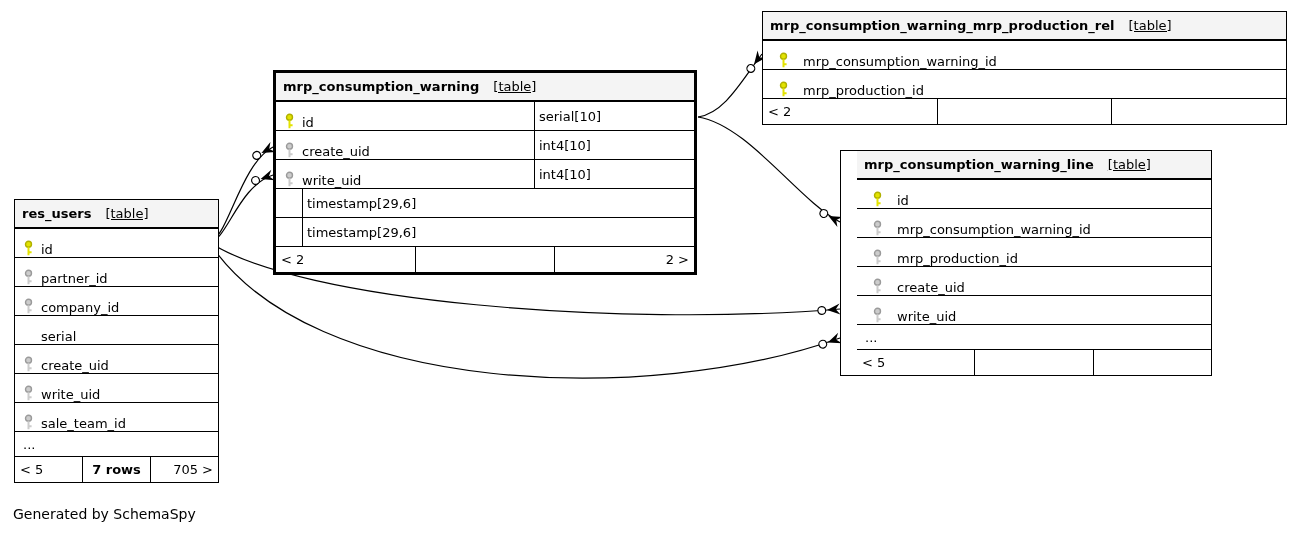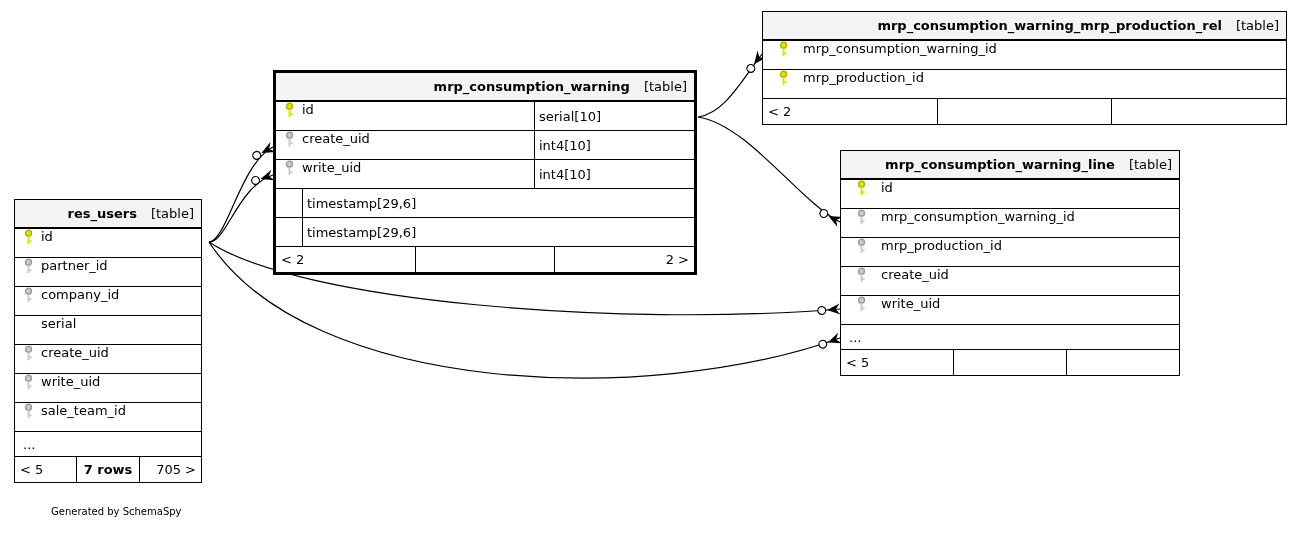--- a/index.html
+++ b/index.html
@@ -9,42 +9,42 @@
     overflow:hidden;
   }
   #relations-layer{position:absolute;left:0;top:0;width:1303px;height:536px;z-index:1;}
   #diagram{position:absolute;left:0;top:0;width:1303px;height:536px;z-index:2;pointer-events:none;}
   .schema-table{
     position:absolute;background:#ffffff;border:1.4px solid #000;box-sizing:border-box;
     pointer-events:auto;
   }
   .schema-table.emphasized{border-width:3px;}
   .t-header{
-    display:flex;justify-content:flex-end;align-items:center;
+    display:flex;justify-content:flex-start;align-items:center;
     height:29px;background:#f4f4f4;border-bottom:2px solid #000;
     padding:0 7px;box-sizing:border-box;white-space:nowrap;
   }
   .t-name{font-weight:bold;}
-  .t-badge{font-weight:normal;margin-left:14px;}
-  .t-row{display:flex;align-items:flex-start;height:29px;border-bottom:1px solid #000;box-sizing:border-box;white-space:nowrap;}
+  .t-badge{font-weight:normal;margin-left:14px;text-decoration:underline;}
+  .t-row{display:flex;align-items:flex-end;height:29px;border-bottom:1px solid #000;box-sizing:border-box;white-space:nowrap;}
   .t-row:last-of-type{border-bottom:1px solid #000;}
   .t-ellipsis{display:flex;align-items:center;height:25px;border-bottom:1px solid #000;box-sizing:border-box;padding-left:8px;}
   .icon-cell{width:26px;display:flex;justify-content:center;align-items:center;flex:none;}
   .schema-table.wide .icon-cell{width:40px;}
   .name-cell{flex:1;overflow:hidden;}
   .type-cell{
     width:160px;flex:none;align-self:stretch;display:flex;align-items:center;
     border-left:1px solid #000;padding-left:4px;box-sizing:border-box;
   }
   .t-footer{display:flex;height:25px;box-sizing:border-box;}
   .f-cell{flex:1;display:flex;align-items:center;padding:0 5px;box-sizing:border-box;}
   .f-cell + .f-cell{border-left:1px solid #000;}
   .f-cell.mid{justify-content:center;font-weight:bold;}
   .f-cell.last{justify-content:flex-end;}
-  #generated-note{position:absolute;left:13px;top:506px;font-size:10px;z-index:2;margin-left:38px;}
+  #generated-note{position:absolute;left:13px;top:506px;font-size:14px;z-index:2;}
   svg path.rel{fill:none;stroke:#000;stroke-width:1.2px;}
 </style>
 </head>
 <body>
 
 <svg id="relations-layer" width="1303" height="536" viewBox="0 0 1303 536" xmlns="http://www.w3.org/2000/svg">
   <defs>
     <marker id="crowdot" markerWidth="25" markerHeight="15" refX="23.5" refY="7" orient="auto" markerUnits="userSpaceOnUse">
       <circle cx="5.2" cy="7" r="3.9" fill="#ffffff" stroke="#000000" stroke-width="1.2"></circle>
       <path d="M10.5 7 L23.5 1.4 L19.2 7 L23.5 12.6 Z" fill="#000000"></path>
@@ -54,21 +54,21 @@
       <path d="M209,242 C227,241 240,164 273,147" class="rel" marker-end="url(#crowdot)"></path>
       <path d="M209,242 C226,243 238,186 273,175" class="rel" marker-end="url(#crowdot)"></path>
       <path d="M209,242 C300,302 620,327 840,309" class="rel" marker-end="url(#crowdot)"></path>
       <path d="M209,242 C310,396 650,406 840,338" class="rel" marker-end="url(#crowdot)"></path>
       <path d="M698,117 C725,113 742,80 762,54" class="rel" marker-end="url(#crowdot)"></path>
       <path d="M698,117 C748,125 798,200 840,222" class="rel" marker-end="url(#crowdot)"></path>
     </g>
 </svg>
 
 <div id="diagram">
-    <div class="schema-table" style="left: 14px; top: 199px; width: 188px;">
+    <div class="schema-table" style="left: 14px; top: 199px; width: 205px;">
       <div class="t-header">
         <span class="t-name">res_users</span>
         <span class="t-badge">[table]</span>
       </div>
       <div class="t-row">
         <span class="icon-cell">
           <svg width="11" height="17" viewBox="0 0 11 17">
             <circle cx="5.5" cy="4.3" r="3" fill="#e3e300" stroke="#b0b000" stroke-width="1.4"></circle>
             <path d="M5.5 7.3 V15.2 M5.5 12.3 H8.6" stroke="#e3e300" stroke-width="2" fill="none"></path>
           </svg>
@@ -204,21 +204,21 @@
           </svg>
         </span>
         <span class="name-cell">mrp_production_id</span>
       </div>
       <div class="t-footer">
         <span class="f-cell">&lt; 2</span>
         <span class="f-cell mid"></span>
         <span class="f-cell last"></span>
       </div>
     </div>
-    <div class="schema-table wide" style="left: 840px; top: 150px; width: 340px;">
+    <div class="schema-table wide" style="left: 840px; top: 150px; width: 372px; padding-left: 16px;">
       <div class="t-header">
         <span class="t-name">mrp_consumption_warning_line</span>
         <span class="t-badge">[table]</span>
       </div>
       <div class="t-row">
         <span class="icon-cell">
           <svg width="11" height="17" viewBox="0 0 11 17">
             <circle cx="5.5" cy="4.3" r="3" fill="#e3e300" stroke="#b0b000" stroke-width="1.4"></circle>
             <path d="M5.5 7.3 V15.2 M5.5 12.3 H8.6" stroke="#e3e300" stroke-width="2" fill="none"></path>
           </svg>

